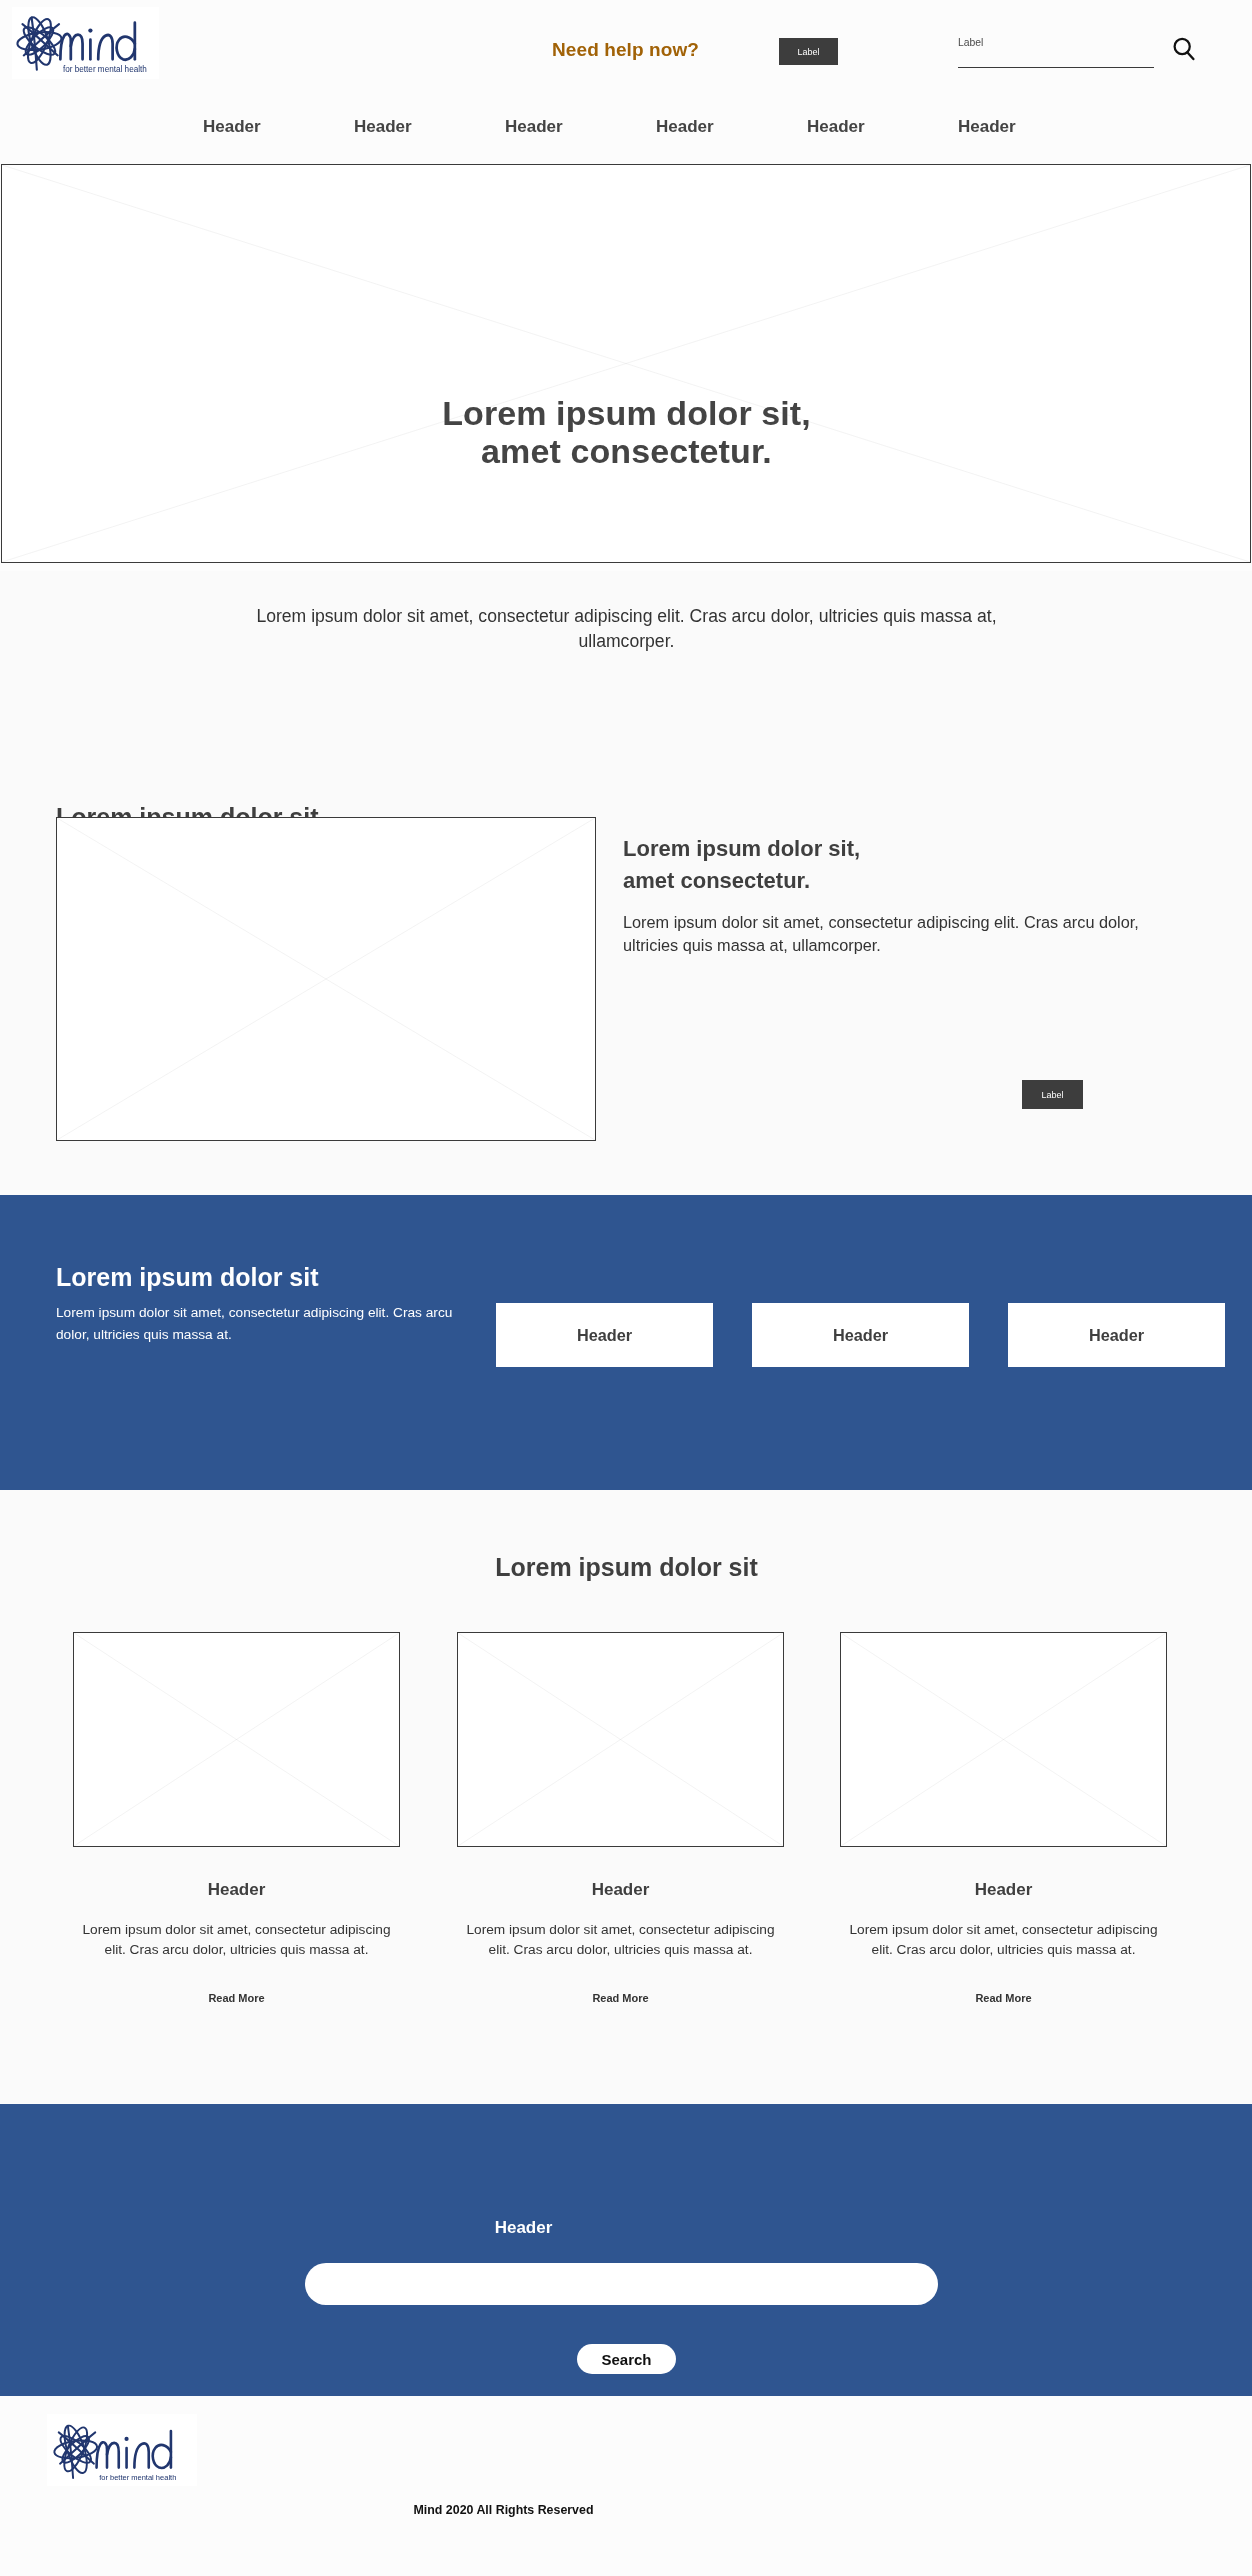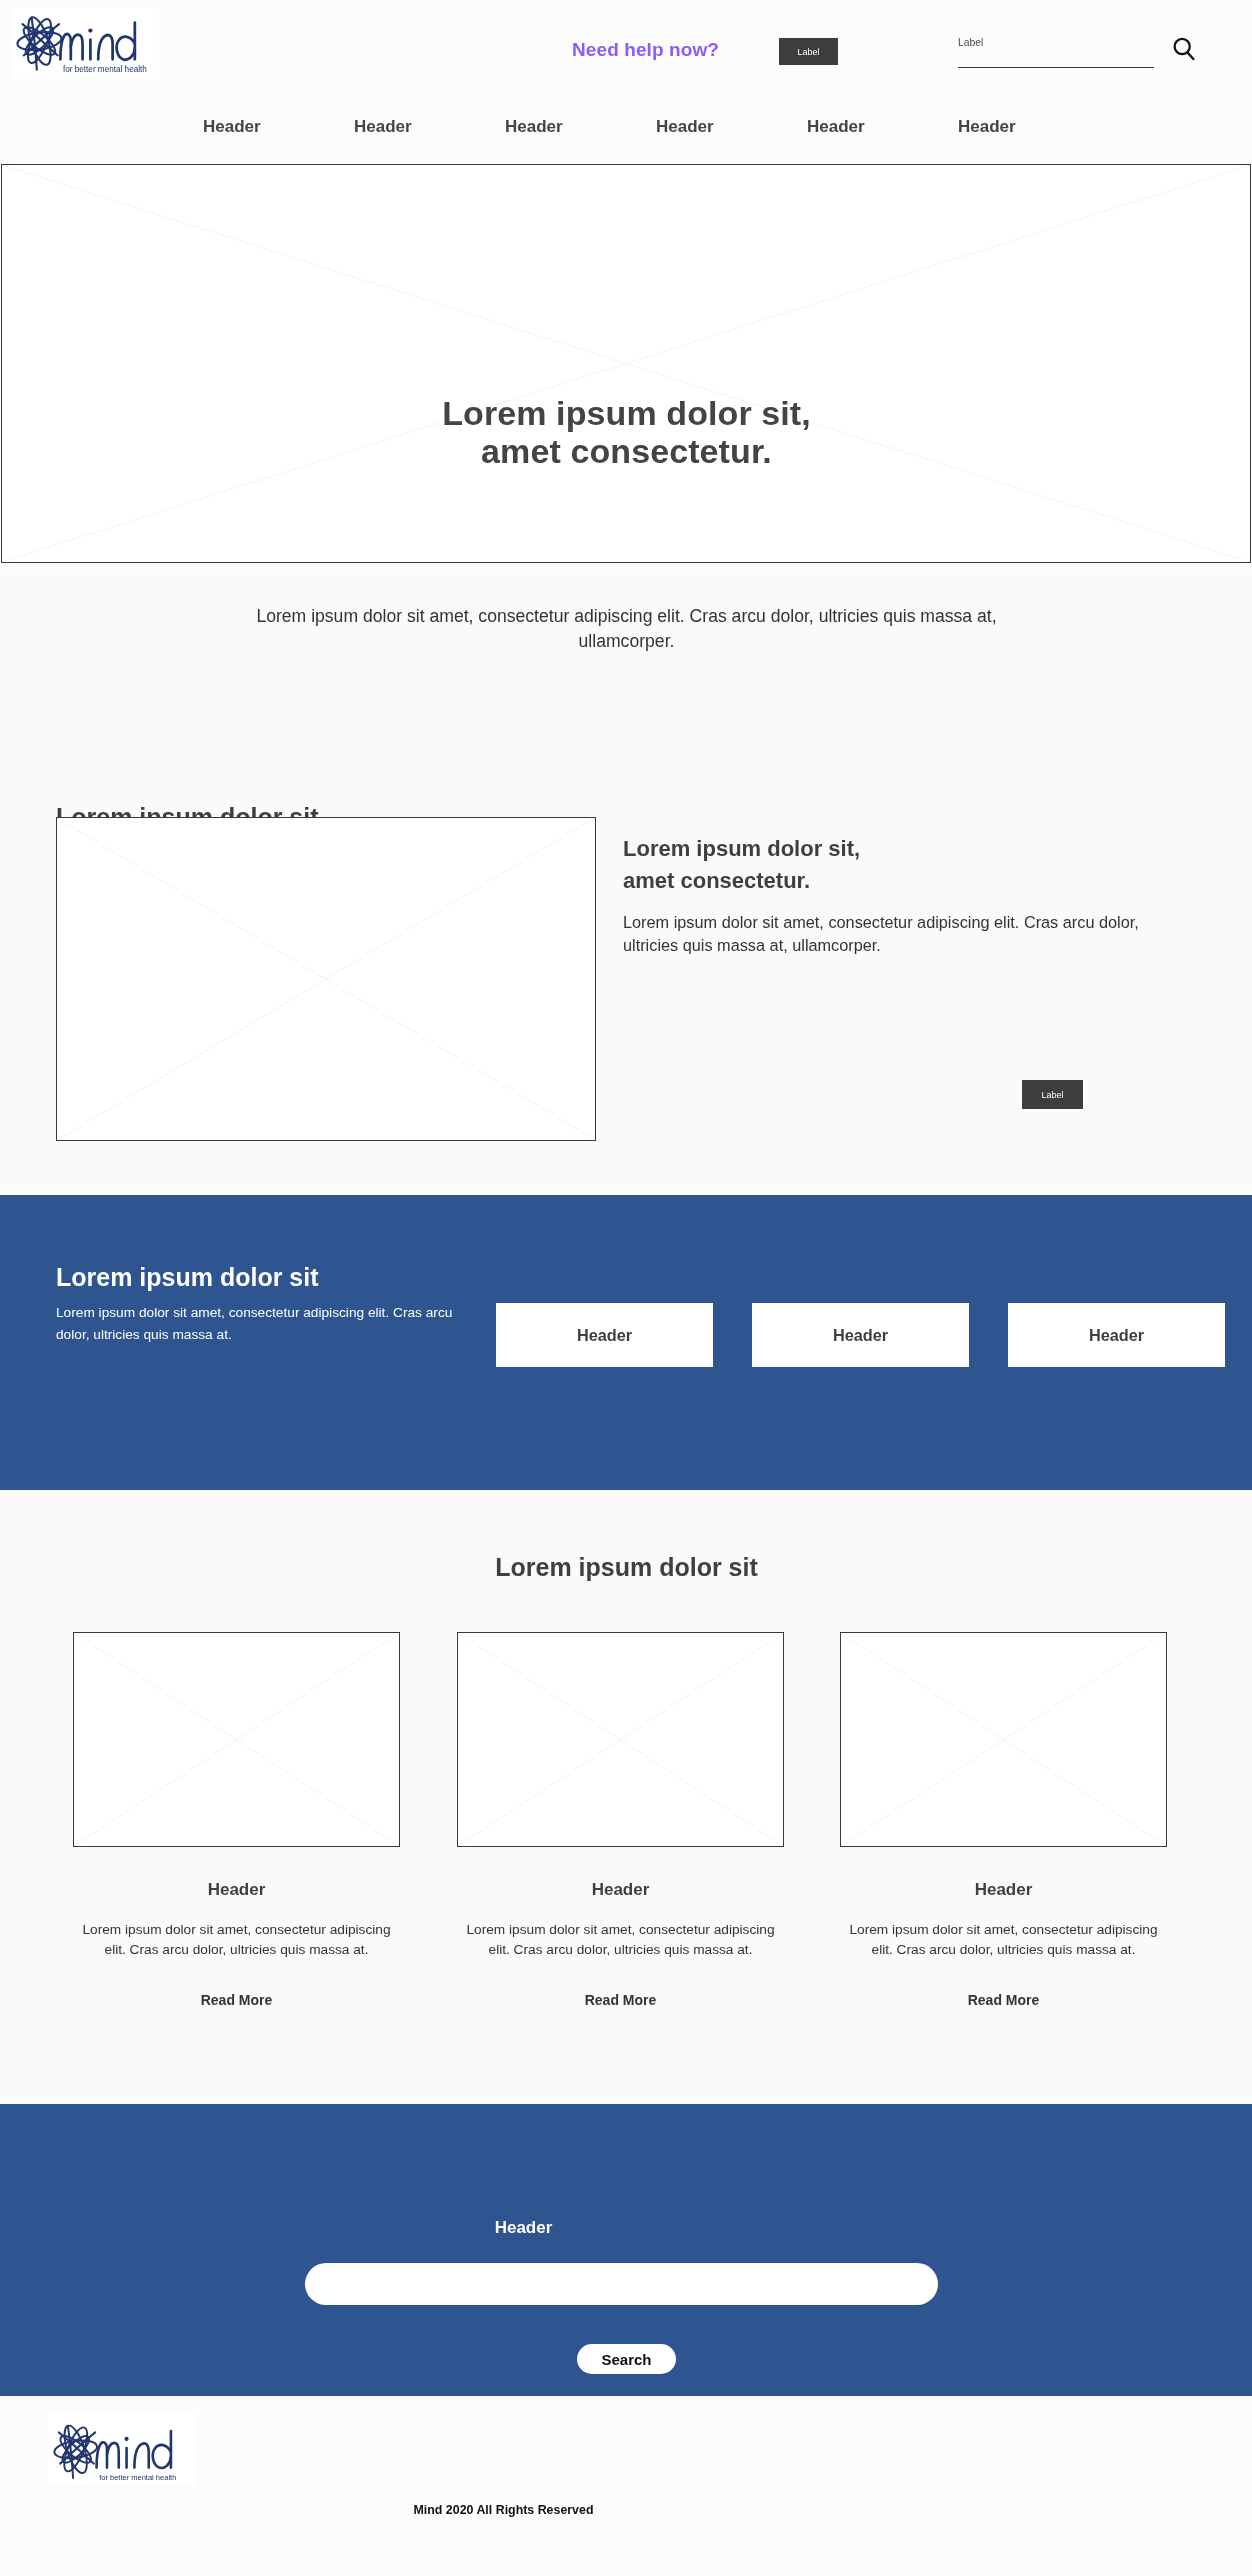--- a/index.html
+++ b/index.html
@@ -13,23 +13,22 @@
   }
   .page{position:relative;width:1253px;height:2576px;overflow:hidden;background:#fcfcfc;}
 
   
   .topbar{position:absolute;left:0;top:0;width:1253px;height:101px;background:#fcfcfc;}
   .logo{position:absolute;left:11.7px;top:6.5px;width:147px;height:72px;background:#fff;}
   .logo svg{display:block;width:147px;height:72px;}
 
   .needhelp{
     position:absolute;left:552px;top:39px;
-    font-size:19px;font-weight:bold;color:#8b5cf6;letter-spacing:0.1px;
+    font-size:19px;font-weight:bold;color:#a16207;letter-spacing:0.1px;
     white-space:nowrap;
-    margin-left:20px;
   }
   .label-btn{
     position:absolute;left:779px;top:38px;width:59px;height:27px;
     background:#3d3d3d;color:#fff;border:none;
     font-family:"Liberation Sans",sans-serif;font-size:9px;
     display:flex;align-items:center;justify-content:center;cursor:pointer;
   }
 
   .searchfield{position:absolute;left:958px;top:38px;width:196px;height:30px;}
   .searchfield .flabel{
@@ -123,21 +122,21 @@
   .card h4{
     margin-top:33px;text-align:center;
     font-size:17px;font-weight:bold;color:#3f3f3f;
   }
   .card p{
     margin-top:19.6px;text-align:center;
     font-size:13.7px;line-height:1.5;color:#333;
   }
   .card .readmore{
     display:block;margin:31px auto 0;text-align:center;
-    font-size:14px;font-weight:bold;color:#333;cursor:pointer;
+    font-size:11px;font-weight:bold;color:#333;cursor:pointer;
   }
 
   
   .searchband{position:absolute;left:0;top:2104px;width:1253px;height:292px;background:#2f5590;}
   .sb-label{
     position:absolute;left:0;top:2218px;width:1253px;
     text-align:center;font-size:17px;font-weight:bold;color:#fff;
     transform:translateX(-103px);
   }
   .sb-input{

